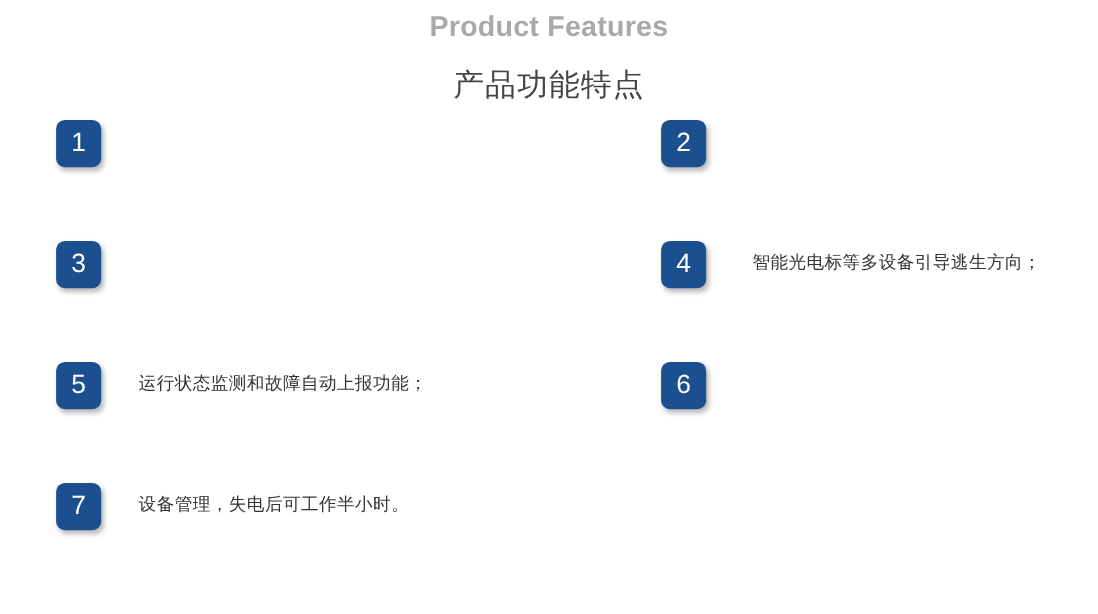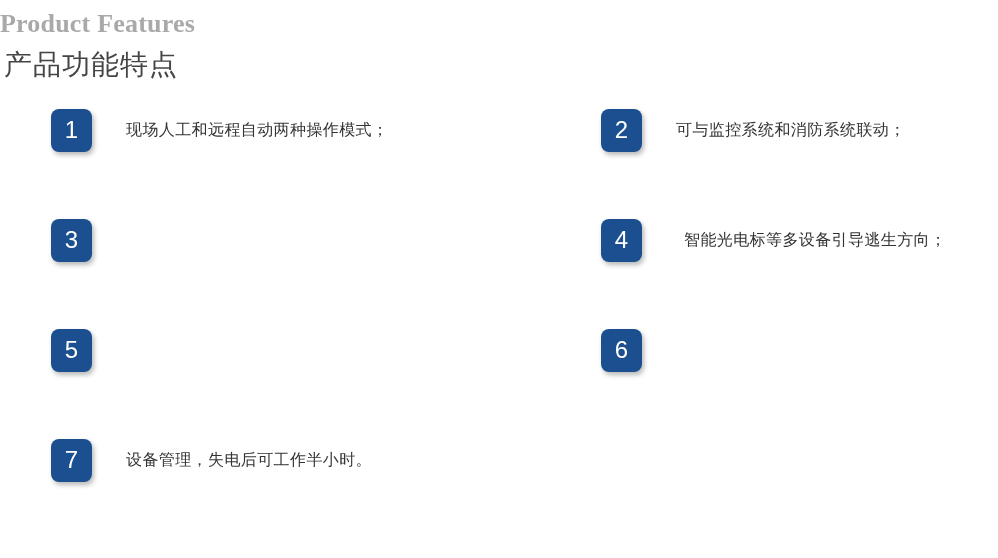--- a/index.html
+++ b/index.html
@@ -11,40 +11,39 @@
     height: 558px;
     background: #ffffff;
     font-family: "Liberation Sans", "DejaVu Sans", sans-serif;
     overflow: hidden;
     position: relative;
   }
 
   
   .header {
     width: 100%;
-    text-align: left;
+    text-align: center;
     padding-top: 8px;
     box-sizing: border-box;
-    font-family: Liberation Serif, serif;
   }
   .title-en {
     font-size: 26px;
     font-weight: bold;
     color: #a9a9a9;
     letter-spacing: 0.2px;
     line-height: 32px;
     margin: 0;
   }
   .title-cn {
     font-size: 28px;
     font-weight: normal;
     color: #454545;
     letter-spacing: 1px;
     line-height: 38px;
-    margin: 4px;
+    margin: 16px;
     padding-top: 2px;
   }
 
   
   .features {
     position: absolute;
     top: 100px;
     left: 0;
     width: 998px;
   }
@@ -98,41 +97,40 @@
 <div class="header">
   <div class="title-en">Product Features</div>
   <div class="title-cn">产品功能特点</div>
 </div>
 
 <div class="features">
 
   <div class="feature-row">
     <div class="feature-item col-left">
       <div class="badge">1</div>
-      <div class="feature-text">现场人工和远程自动两种操作模式；</div>
     </div>
     <div class="feature-item col-right">
       <div class="badge">2</div>
-      <div class="feature-text">可与监控系统和消防系统联动；</div>
     </div>
   </div>
 
   <div class="feature-row">
     <div class="feature-item col-left">
       <div class="badge">3</div>
     </div>
     <div class="feature-item col-right">
       <div class="badge">4</div>
       <div class="feature-text indented">智能光电标等多设备引导逃生方向；</div>
     </div>
   </div>
 
   <div class="feature-row">
     <div class="feature-item col-left">
       <div class="badge">5</div>
+      <div class="feature-text">运行状态监测和故障自动上报功能；</div>
     </div>
     <div class="feature-item col-right">
       <div class="badge">6</div>
     </div>
   </div>
 
   <div class="feature-row">
     <div class="feature-item col-left">
       <div class="badge">7</div>
       <div class="feature-text">设备管理，失电后可工作半小时。</div>

